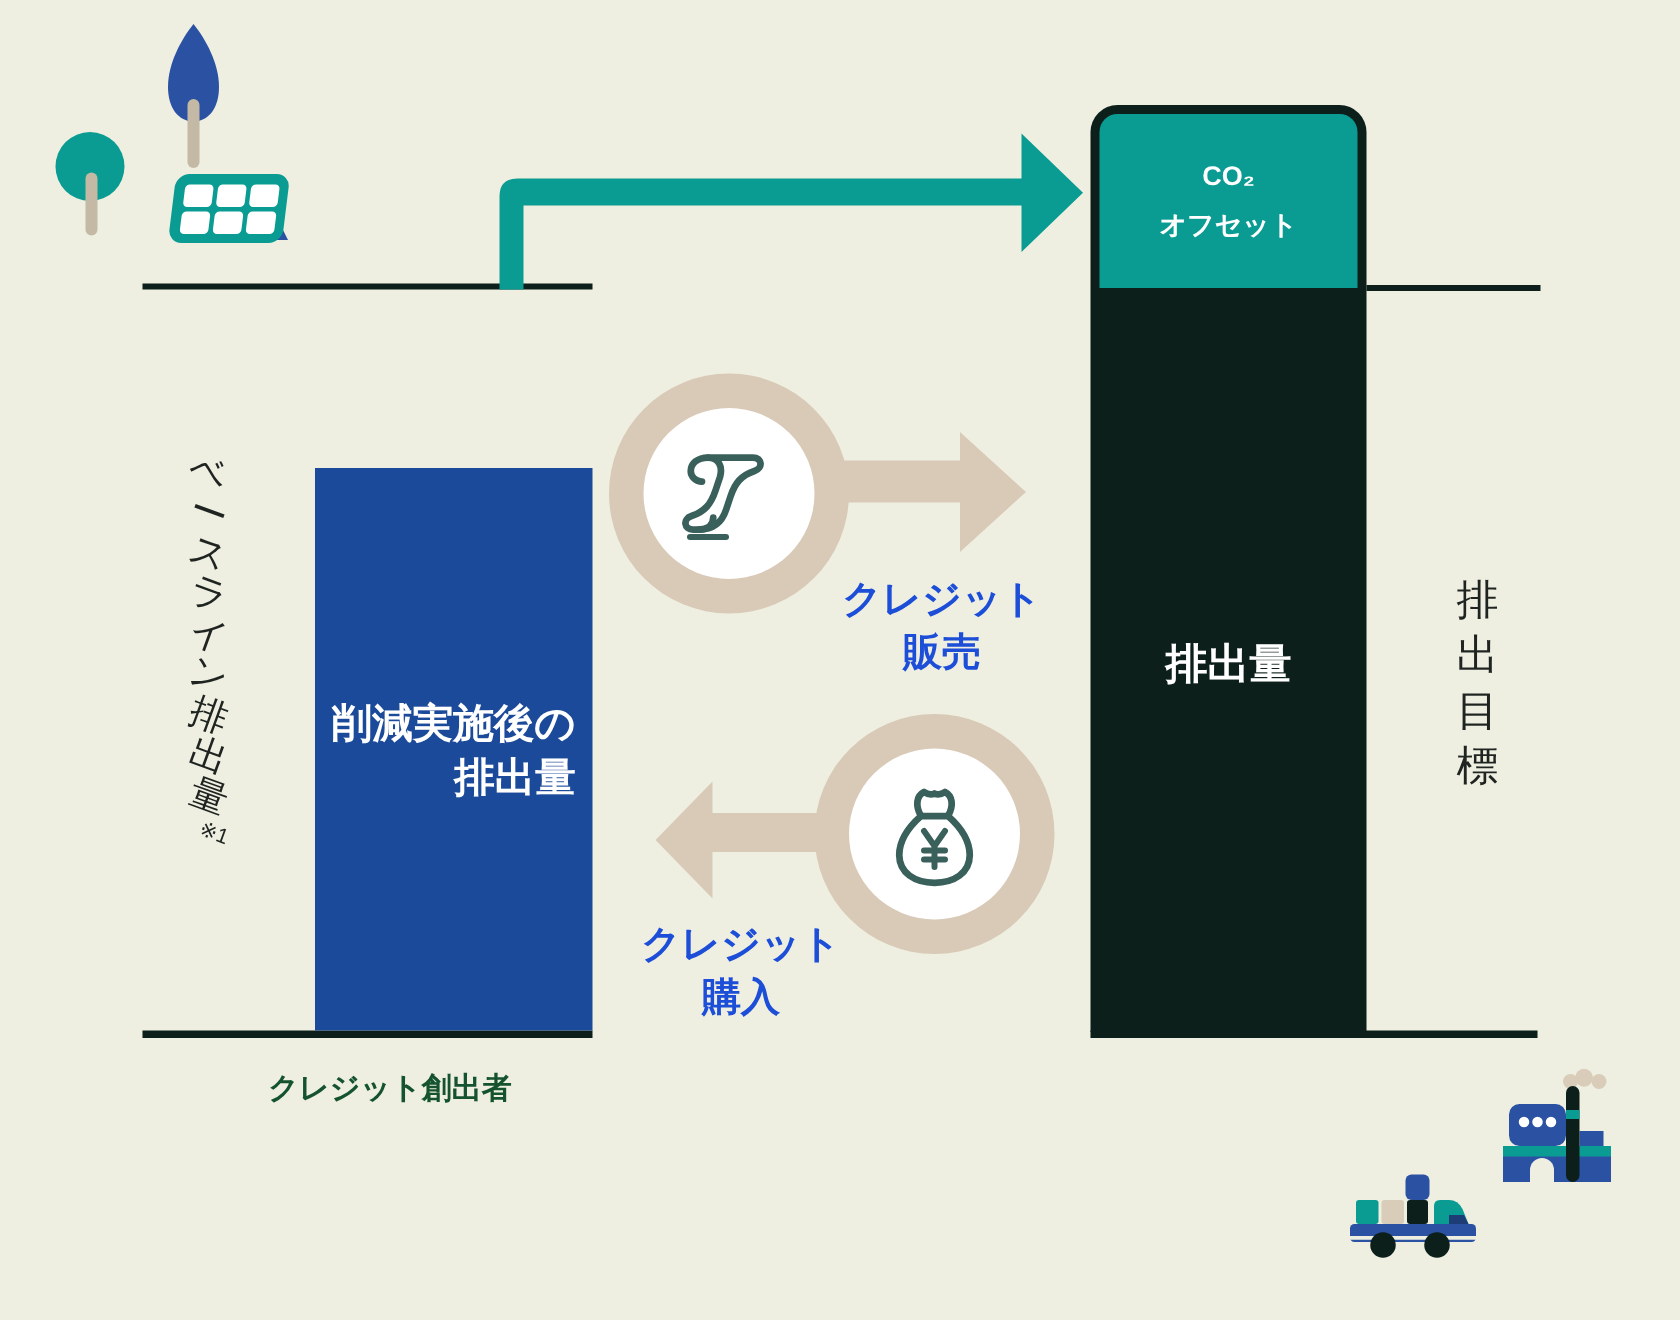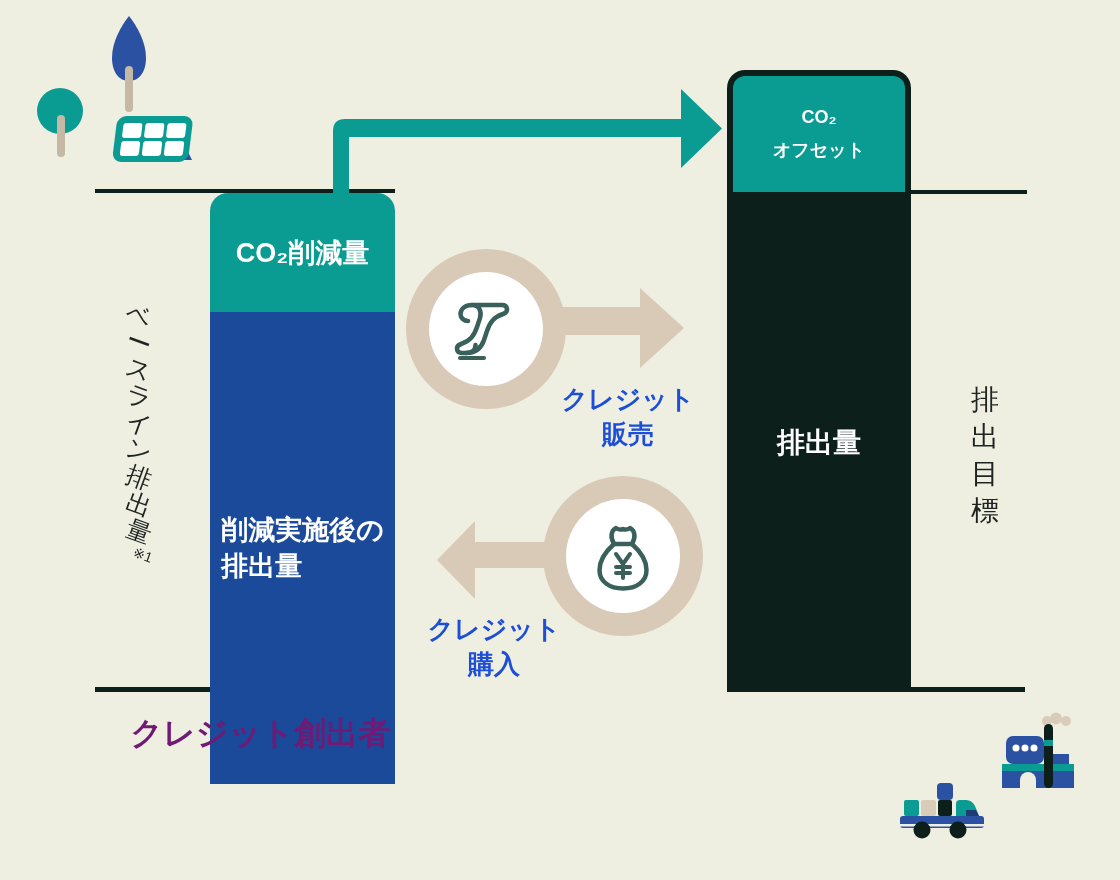--- a/index.html
+++ b/index.html
@@ -5,30 +5,30 @@
   html,body{margin:0;padding:0;}
   body{font-family:"Liberation Sans","DejaVu Sans",sans-serif;}
   #stage{position:relative;width:1120px;height:880px;background:#EEEFE1;overflow:hidden;}
   .abs{position:absolute;}
 
   
   .hline{position:absolute;background:#0C1F1B;}
 
   
   .bar-teal-top{position:absolute;left:210px;top:193px;width:185px;height:119px;background:#0A9C92;border-radius:18px 18px 0 0;display:flex;align-items:center;justify-content:center;}
-  .bar-blue{position:absolute;left:210px;top:312px;width:185px;height:472px;background:#1A4A99;display:flex;align-items:center;justify-content:center;text-align:left;}
+  .bar-blue{position:absolute;left:210px;top:312px;width:185px;height:375px;background:#1A4A99;display:flex;align-items:center;justify-content:center;text-align:right;}
   .bar-label{color:#FFFFFF;font-weight:bold;font-size:27px;line-height:36px;}
 
   
   .bar-dark{position:absolute;left:727px;top:70px;width:184px;height:618px;background:#0C1F1B;border-radius:18px 18px 0 0;}
   .offset-box{position:absolute;left:733px;top:76px;width:172px;height:116px;background:#0A9C92;border-radius:12px 12px 0 0;display:flex;align-items:center;justify-content:center;text-align:center;}
   .emission-label{position:absolute;left:727px;top:424px;width:184px;text-align:center;color:#FFFFFF;font-weight:bold;font-size:28px;}
 
   
-  .actor{position:absolute;width:300px;text-align:center;color:#701a75;font-weight:bold;font-size:32px;}
+  .actor{position:absolute;width:300px;text-align:center;color:#14532d;font-weight:bold;font-size:20px;}
 
   
   .vtext span{display:block;text-align:center;color:#1F2421;}
   .baseline-label{left:122px;top:302px;width:34px;}
   .baseline-label span{height:27px;line-height:27px;font-size:25px;transform:rotate(20deg);}
   .baseline-note{left:133px;top:547px;font-size:14px;color:#1F2421;transform:rotate(20deg);}
   .target-label{left:965px;top:381px;width:40px;}
   .target-label span{height:37px;line-height:37px;font-size:28px;}
 
   
@@ -66,23 +66,20 @@
 
   <div class="hline" style="left:95px;top:189px;width:300px;height:4px;"></div>
   <div class="hline" style="left:95px;top:687px;width:300px;height:5px;"></div>
   <div class="hline" style="left:911px;top:190px;width:116px;height:4px;"></div>
   <div class="hline" style="left:727px;top:687px;width:298px;height:5px;"></div>
 
   <svg class="abs" style="left:330px;top:85px;" width="400" height="112" viewBox="0 0 400 112">
     <path d="M3,108 L3,46 Q3,34 15,34 L351,34 L351,4 L392,43.5 L351,83 L351,52 L19,52 L19,108 Z" fill="#0A9C92"></path>
   </svg>
 
-  <div class="bar-teal-top">
-    <div class="bar-label">CO₂削減量</div>
-  </div>
   <div class="bar-blue">
     <div class="bar-label">
       <span>削減実施後の</span><br>
       <span>排出量</span>
     </div>
   </div>
   <div class="abs vtext baseline-label">
       <span>ベ</span>
       <span>ー</span>
       <span>ス</span>

